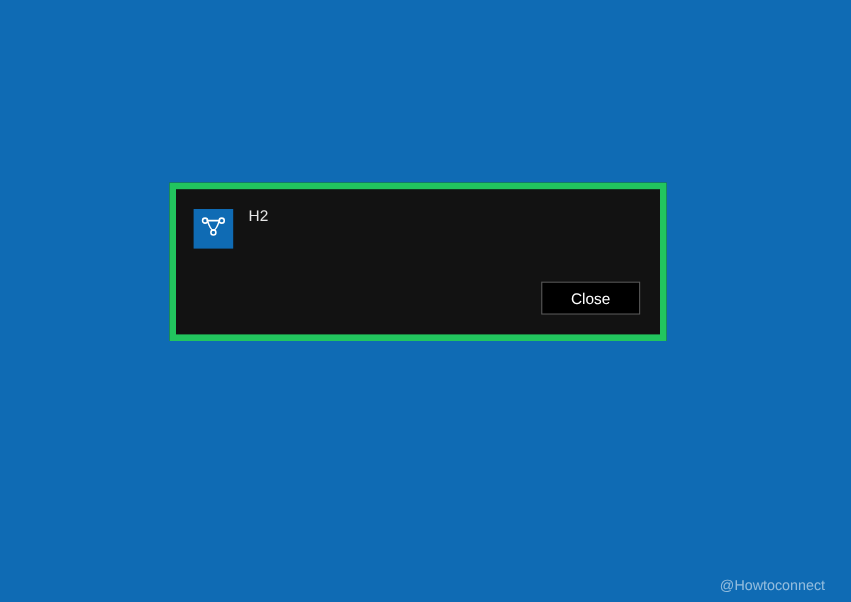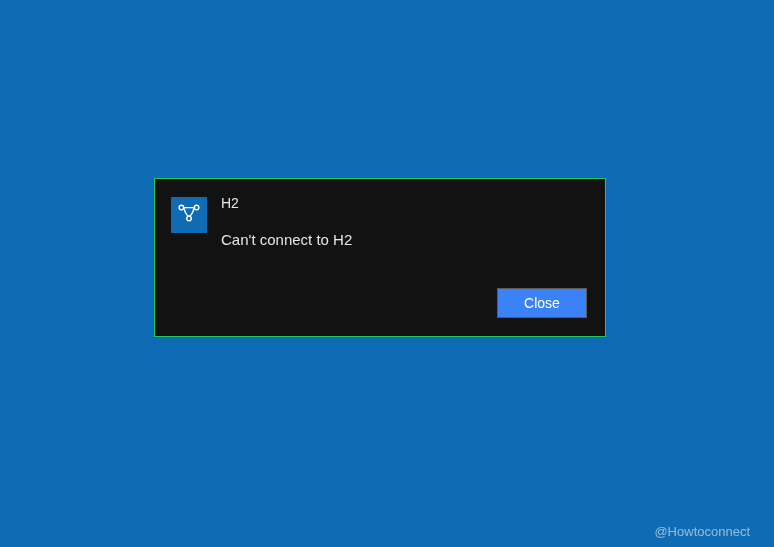--- a/index.html
+++ b/index.html
@@ -11,25 +11,25 @@
       width: 774px;
       height: 547px;
       background: #0f6bb4;
       font-family: 'Segoe UI', Tahoma, sans-serif;
       position: relative;
       overflow: hidden;
     }
     .notification {
       position: absolute;
       left: 154px;
-      top: 178px;
+      top: 166px;
       width: 452px;
       background: #121212;
       padding: 16px 18px 18px 16px;
-      border: 1px solid #22c55e;
+      border: 6px solid #22c55e;
     }
     .notif-body {
       display: flex;
       gap: 14px;
     }
     .notif-icon-wrap {
       width: 36px;
       height: 36px;
       background: #0f6bb4;
       display: flex;
@@ -63,21 +63,21 @@
       font-size: 14px;
       line-height: 1.5;
       font-weight: 400;
     }
     .notif-actions {
       display: flex;
       justify-content: flex-end;
       margin-top: 30px;
     }
     .close-btn {
-      background: #3b82f6;
+      background: #000000;
       color: #ffffff;
       border: 1px solid #5a5a5a;
       width: 90px;
       height: 30px;
       font-size: 14px;
       font-family: inherit;
       cursor: pointer;
     }
     .watermark {
       position: absolute;
@@ -100,21 +100,20 @@
           <circle cx="38" cy="14" r="4.2"></circle>
           <circle cx="24" cy="34" r="4.2"></circle>
           <path d="M14 14 H34"></path>
           <path d="M14 14 Q19 30 24 30"></path>
           <path d="M34 14 Q29 30 24 30"></path>
         </svg>
       </span>
     </div>
     <div class="notif-text">
       <div class="notif-title">H2</div>
-      <div class="notif-heading">Can't connect to H2</div>
     </div>
   </div>
   <div class="notif-actions">
     <button class="close-btn">Close</button>
   </div>
 </div>
 
 <div class="watermark">@Howtoconnect</div>
 
 </body></html>

